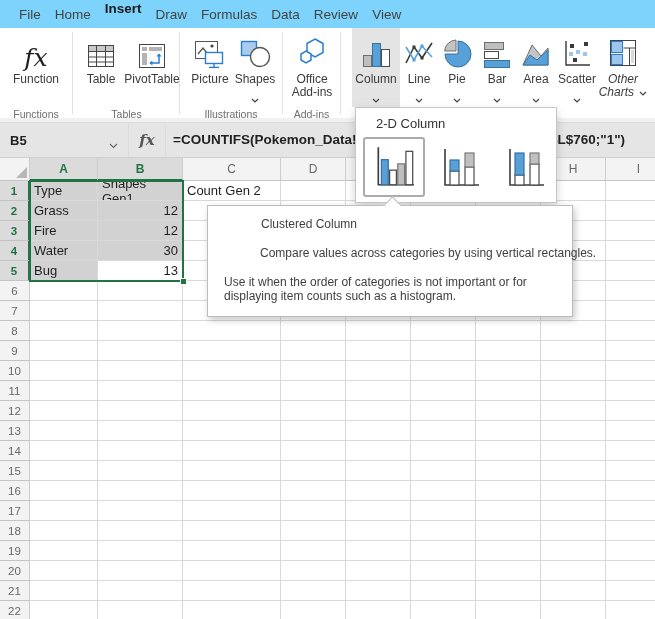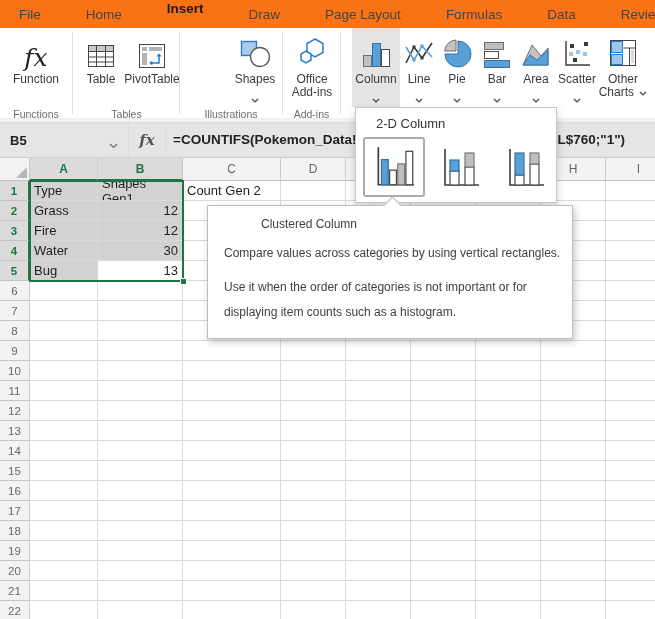--- a/index.html
+++ b/index.html
@@ -1,21 +1,21 @@
 <!DOCTYPE html>
 <html><head>
 <meta charset="utf-8">
 <style>
   * { margin:0; padding:0; box-sizing:border-box; }
   html,body { width:655px; height:619px; overflow:hidden; background:#fff;
     font-family:"Liberation Sans", sans-serif; color:#333; position:relative; }
 
   
-  .menubar { position:absolute; left:0; top:0; width:655px; height:28px; background:#f97316;
-    display:flex; align-items:center; gap:43px; padding-left:18px; }
+  .menubar { position:absolute; left:0; top:0; width:655px; height:28px; background:#7dd3fc;
+    display:flex; align-items:center; gap:12px; padding-left:18px; }
   .menu-item { font-size:13.5px; color:#444; padding:5px 1px 4px; cursor:default; white-space:nowrap; }
   .menu-item.active { color:#1a1a1a; font-weight:700; border-bottom:3px solid #217346; padding-bottom:13px; }
 
   
   .ribbon { position:absolute; left:0; top:28px; width:655px; height:90px; background:#fff; }
   .rsep { position:absolute; top:4px; width:1px; height:82px; background:#e1e1e1; }
   .group-label { position:absolute; top:80px; font-size:10.5px; color:#6e6e6e; text-align:center; }
   .rbtn { position:absolute; top:0; display:flex; flex-direction:column; align-items:center; cursor:default; }
   .rbtn .ric { height:42px; display:flex; align-items:flex-end; justify-content:center; }
   .rbtn .rlabel { font-size:12px; color:#3b3b3b; margin-top:3px; white-space:nowrap; line-height:13px; text-align:center; }
@@ -61,34 +61,33 @@
   .panel-title { position:absolute; left:20px; top:8px; font-size:13px; color:#333; }
   .thumb-sel { position:absolute; left:7px; top:29px; width:62px; height:60px; border:2px solid #ababab;
     border-radius:3px; background:#fff; display:flex; align-items:center; justify-content:center; }
   .thumb { position:absolute; top:38px; width:44px; height:44px; }
 
   
   .tooltip { position:absolute; left:207px; top:205px; width:366px; background:#fff;
     border:1px solid #bdbdbd; box-shadow:2px 3px 7px rgba(0,0,0,.22); z-index:25;
     padding:11px 16px 13px; font-size:12px; color:#404040; }
   .tooltip .tt-title { margin-bottom:15px;margin-left:37px; }
-  .tooltip .tt-desc { margin-bottom:15px; white-space:nowrap; }
-  .tooltip .tt-usage { line-height:25px; }
+  .tooltip .tt-desc { margin-bottom:15px; white-space:nowrap;margin-left:36px; }
+  .tooltip .tt-usage { line-height:14px; }
   .tt-arrow { position:absolute; left:386px; top:199px; width:13px; height:13px; background:#fff;
     border-left:1px solid #bdbdbd; border-top:1px solid #bdbdbd; transform:rotate(45deg); z-index:26; }
 </style>
 </head>
 <body>
 
 <div class="menubar">
   <div class="menu-item">File</div>
   <div class="menu-item">Home</div>
   <div class="menu-item active">Insert</div>
   <div class="menu-item">Draw</div>
-  <div class="menu-item">Page Layout</div>
   <div class="menu-item">Formulas</div>
   <div class="menu-item">Data</div>
   <div class="menu-item">Review</div>
   <div class="menu-item">View</div>
 </div>
 
 <div class="ribbon">
   <div class="rsep" style="left:72px"></div>
   <div class="rsep" style="left:179px"></div>
   <div class="rsep" style="left:282px"></div>
@@ -124,20 +123,33 @@
         <rect x="5" y="11" width="5" height="12" fill="#b3b3b3"></rect>
         <path d="M22 12 L22 21 L13 21" fill="none" stroke="#2b7cd3" stroke-width="1.5"></path>
         <path d="M19.4 14.6 L22 11.5 L24.6 14.6 Z" fill="#2b7cd3"></path>
         <path d="M15.4 18.4 L12.3 21 L15.4 23.6 Z" fill="#2b7cd3"></path>
       </svg>
     </div>
     <div class="rlabel">PivotTable</div>
   </div>
   <div class="group-label" style="left:73px; width:107px;">Tables</div>
 
+  <div class="rbtn" style="left:188px; width:44px;">
+    <div class="ric">
+      <svg width="36" height="32" viewBox="0 0 36 32">
+        <rect x="3.5" y="3.5" width="22" height="17" fill="#fff" stroke="#555"></rect>
+        <circle cx="20" cy="8" r="1.6" fill="#444"></circle>
+        <path d="M6 16 L11 10 L15 15" fill="none" stroke="#555" stroke-width="1.4"></path>
+        <rect x="13.5" y="14.5" width="17" height="11" fill="#fff" stroke="#2b7cd3" stroke-width="1.4"></rect>
+        <line x1="22" y1="25.5" x2="22" y2="29" stroke="#2b7cd3" stroke-width="1.4"></line>
+        <line x1="17" y1="29.4" x2="27" y2="29.4" stroke="#2b7cd3" stroke-width="1.4"></line>
+      </svg>
+    </div>
+    <div class="rlabel">Picture</div>
+  </div>
   <div class="rbtn" style="left:232px; width:46px;">
     <div class="ric">
       <svg width="36" height="32" viewBox="0 0 36 32">
         <rect x="4.5" y="3.5" width="15" height="14" fill="#a9cbec" stroke="#2b7cd3" stroke-width="1.4"></rect>
         <circle cx="23" cy="19" r="9.5" fill="#fff" stroke="#555" stroke-width="1.4"></circle>
       </svg>
     </div>
     <div class="rlabel">Shapes</div>
     <div class="chev">
       <svg width="8" height="5" viewBox="0 0 8 5">
@@ -248,21 +260,21 @@
         <rect x="8" y="14" width="4" height="4" fill="#9dc6ea"></rect>
       </svg>
     </div>
     <div class="rlabel">Scatter</div>
     <div class="chev">
       <svg width="8" height="5" viewBox="0 0 8 5">
           <path d="M1 1 L4 4 L7 1" fill="none" stroke="#444" stroke-width="1.2"></path>
         </svg>
     </div>
   </div>
-  <div class="rbtn" style="left:598px; width:50px;">
+  <div class="rbtn" style="left:598px; width:50px;font-style:italic;">
     <div class="ric">
       <svg width="34" height="34" viewBox="0 0 34 34">
         <rect x="4.5" y="4.5" width="25" height="25" fill="#fff" stroke="#444"></rect>
         <rect x="5.5" y="5.5" width="11" height="11" fill="#9dc6ea" stroke="#2b7cd3"></rect>
         <rect x="5.5" y="18.5" width="11" height="10" fill="#9dc6ea" stroke="#2b7cd3"></rect>
         <line x1="17.5" y1="12" x2="29" y2="12" stroke="#444"></line>
         <line x1="23.5" y1="12" x2="23.5" y2="29" stroke="#444"></line>
         <rect x="25" y="14" width="3" height="13" fill="#d9d9d9"></rect>
       </svg>
     </div>

